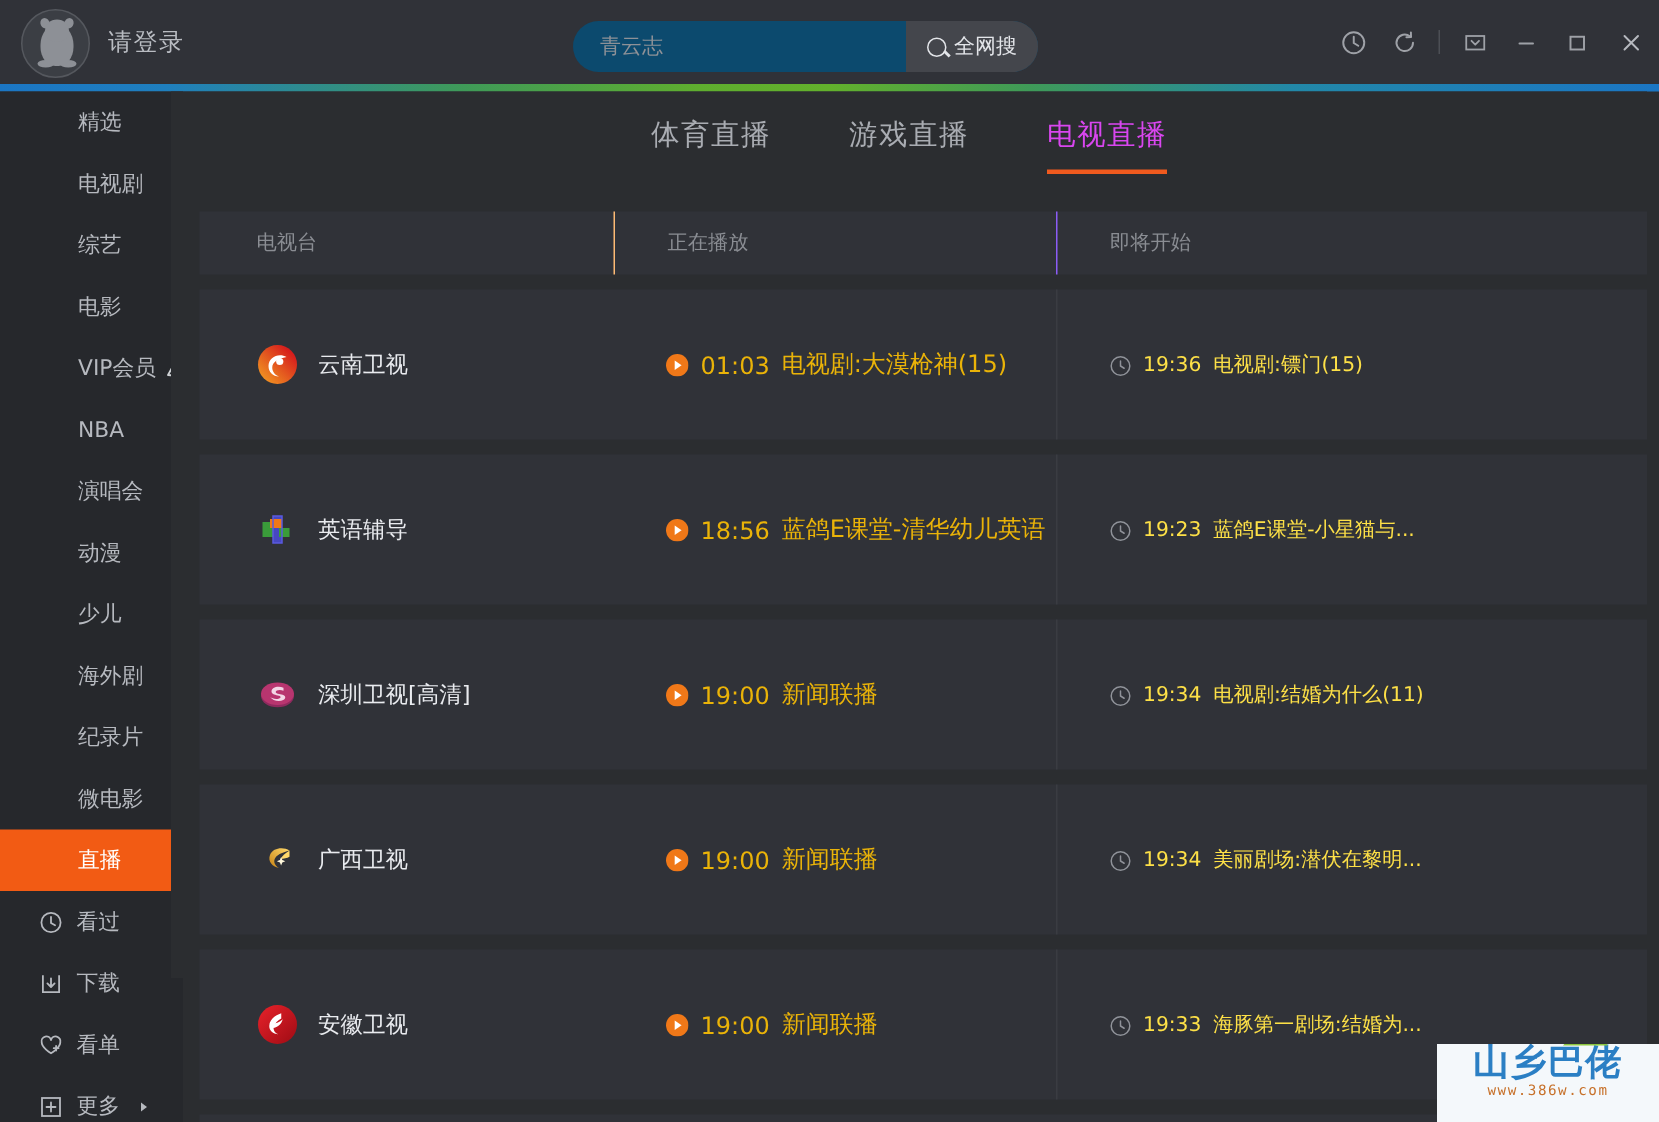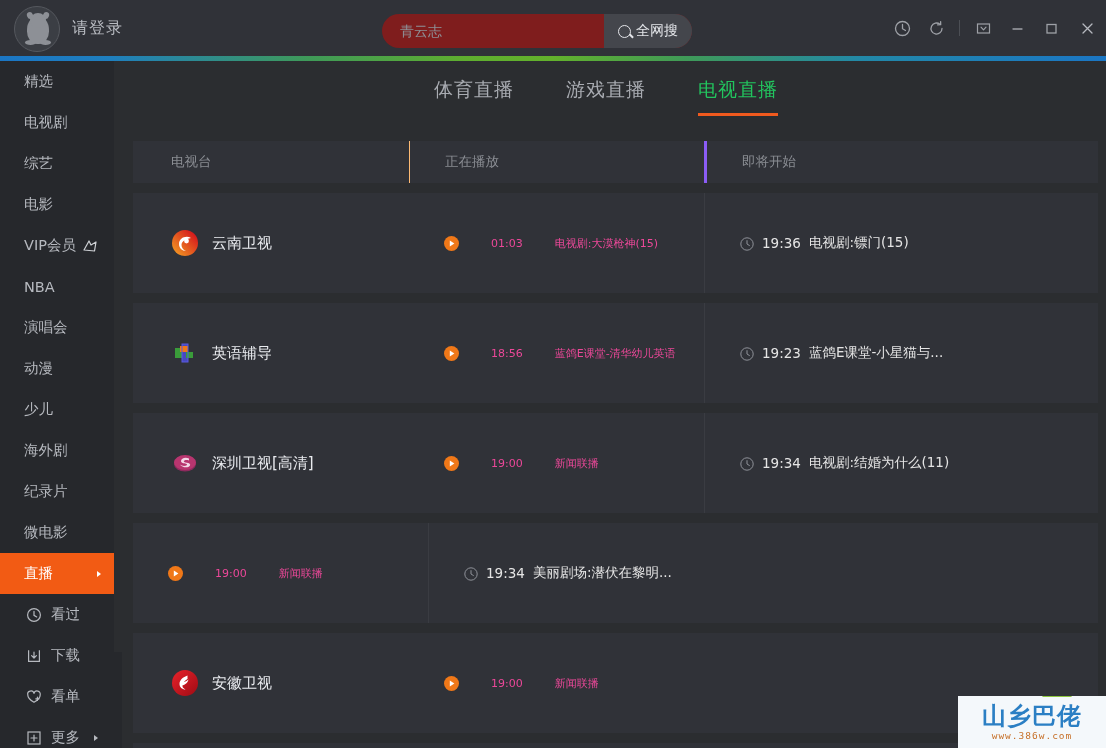--- a/index.html
+++ b/index.html
@@ -38,21 +38,21 @@
   #avatar .peng-footR{position:absolute;left:25px;top:33px;width:11px;height:5px;background:#8d9096;border-radius:50%;}
 
   #login-text{
     position:absolute; left:72px; top:18px;
     font-size:16px; color:#b9bcc2; letter-spacing:1px;
   }
 
   
   #searchbox{
     position:absolute; left:382px; top:14px; width:310px; height:34px;
-    background:#7f1d1d; border-radius:17px; display:flex; align-items:center;
+    background:#0c4a6e; border-radius:17px; display:flex; align-items:center;
     overflow:hidden;
   }
   #search-input{
     flex:1; height:34px; background:transparent; border:none; outline:none;
     padding-left:18px; color:#d8dadf; font-size:14px;
     font-family:"DejaVu Sans","Liberation Sans",sans-serif;
   }
   #search-input::placeholder{ color:#8e9197; }
   #search-btn{
     width:88px; height:34px; background:#44464c; border:none; cursor:pointer;
@@ -74,77 +74,77 @@
     position:absolute; left:0; top:56px; width:1106px; height:5px;
     background:linear-gradient(to right,#1b76c4 0%,#1f7fbe 10%,#3f9a58 28%,#5fae2f 42%,#63b12c 50%,#3f9a58 62%,#2288a8 78%,#1b76c4 100%);
   }
 
   
   #sidebar{
     position:absolute; left:0; top:61px; width:122px; height:687px;
     background:#26282c;
   }
   .nav-item{
-    height:41px; display:flex; align-items:center; padding-left:24px;
+    height:41px; display:flex; align-items:center; padding-left:52px;
     font-size:14.5px; color:#b6b9bf; cursor:pointer; position:relative;
     white-space:nowrap;
   }
   .nav-item.active{ background:#f25b14; color:#fff;gap:39px; }
   .nav-item .caret{
     display:inline-block; margin-left:5px; width:0;height:0;
     border-left:4px solid currentColor; border-top:3.5px solid transparent; border-bottom:3.5px solid transparent;
   }
   .vipbadge{ margin-left:6px; width:16px; height:14px; display:inline-block; }
   .nav-item.with-icon{ padding-left:26px; gap:9px; }
   .nicon{ width:16px;height:16px;flex:0 0 16px;display:block;color:#b6b9bf; }
 
   
   #main{ position:absolute; left:114px; top:61px; width:984px; height:591px; background:#2b2d30; }
 
   #tabs{ height:70px; display:flex; align-items:center; justify-content:center; gap:52px; }
   .tab{
     font-size:19px; color:#a9acb2; cursor:pointer; position:relative;
     padding-bottom:13px; letter-spacing:1px;
   }
-  .tab.active{ color:#22c55e; }
+  .tab.active{ color:#d946ef; }
   .tab.active:after{
     content:""; position:absolute; left:0; right:0; bottom:0; height:3px; background:#f05a1e;
   }
 
   
   #table{ position:absolute; left:19px; top:80px; width:965px; }
   #thead{
     height:42px; background:#303238; display:flex; align-items:center;
     font-size:13.5px; color:#8a8d93;
   }
   .colA{ width:276px; padding-left:38px; }
   .colB{ width:295px; padding-left:35px; border-left:1px solid #fdba74; height:42px; display:flex; align-items:center; }
-  .colC{ flex:1; padding-left:35px; border-left:3px solid #8b5cf6; height:42px; display:flex; align-items:center; }
+  .colC{ flex:1; padding-left:35px; border-left:1px solid #8b5cf6; height:42px; display:flex; align-items:center; }
 
   .row{
     height:100px; background:#303238; margin-top:10px;
     display:flex; align-items:stretch; cursor:pointer;
   }
   .rA{ width:276px; padding-left:38px; display:flex; align-items:center; gap:13px; }
   .rB{ width:295px; padding-left:35px; display:flex; align-items:center; gap:8px; }
   .rC{ flex:1; padding-left:35px; display:flex; align-items:center; gap:8px; border-left:1px solid #3a3c42; }
 
   .chan-logo{ width:28px;height:28px;flex:0 0 28px; position:relative; }
   .chan-name{ font-size:15px; color:#e9ebef; white-space:nowrap; }
-  .now-text{ font-size:11px; color:#ec4899; white-space:nowrap;margin-left:24px; }
-  .next-text{ font-size:13.5px; color:#e5e5e5; white-space:nowrap; }
+  .now-text{ font-size:16px; color:#eab308; white-space:nowrap; }
+  .next-text{ font-size:13.5px; color:#fde047; white-space:nowrap; }
 
   .playicon{ width:15px;height:15px;flex:0 0 15px; }
   .clockicon{ width:14px;height:14px;flex:0 0 14px; }
 
   
   #watermark{
     position:absolute; right:0; bottom:0; width:148px; height:52px;
     background:#f4f8fb; display:flex; flex-direction:column;
-    align-items:center; justify-content:center; overflow:hidden;
+    align-items:center; justify-content:flex-start; overflow:hidden;
   }
   #wm-logo{ font-size:24px; color:#2b7fc4; font-weight:bold; letter-spacing:1px;
     font-family:"DejaVu Serif","Liberation Serif",serif; line-height:1; }
   #wm-url{ font-size:9.5px; color:#c7712a; letter-spacing:1px; margin-top:2px;
     font-family:"DejaVu Sans Mono","Liberation Mono",monospace; }
   #wm-tri{
     position:absolute; right:34px; top:-16px; width:0;height:0;
     border-left:15px solid transparent; border-right:15px solid transparent;
     border-bottom:17px solid #8dc63f;
   }
@@ -419,20 +419,36 @@
               <circle cx="7" cy="7" r="6.2" fill="none" stroke="#8f9299" stroke-width="1"></circle>
               <path d="M7 3.6V7l2.4 1.5" fill="none" stroke="#8f9299" stroke-width="1" stroke-linecap="round"></path>
             </svg>
         </span>
         <span class="next-text">19:34</span>
         <span class="next-text">电视剧:结婚为什么(11)</span>
       </div>
     </div>
 
     <div class="row">
+      <div class="rA">
+        <span class="chan-logo">
+          <svg width="28" height="28" viewBox="0 0 28 28">
+            <defs>
+                <linearGradient id="g4" x1="0" y1="1" x2="1" y2="0">
+                  <stop offset="0" stop-color="#c88416"></stop>
+                  <stop offset="1" stop-color="#ffd96a"></stop>
+                </linearGradient>
+              </defs>
+            <path d="M22 8c-4-2.5-11-2-13 3-1.6 4 1.4 8 6 8.6-3-1.6-4-4.6-2.4-6.8C14.4 10.2 18.6 9 22 8z" fill="url(#g4)"></path>
+            <path d="M22 8c-2.6 1.8-5 3.6-6 5.6 2.2 0 4.4-.4 6-1.4z" fill="#ffd96a"></path>
+            <path d="M16.4 12.4l.8 2 2 .8-2 .8-.8 2-.8-2-2-.8 2-.8z" fill="#fff8dc"></path>
+          </svg>
+        </span>
+        <span class="chan-name">广西卫视</span>
+      </div>
       <div class="rB">
         <span class="playicon">
           <svg width="15" height="15" viewBox="0 0 15 15">
               <circle cx="7.5" cy="7.5" r="7.5" fill="#f07818"></circle>
               <path d="M5.8 4.4l4.6 3.1-4.6 3.1z" fill="#fff"></path>
             </svg>
         </span>
         <span class="now-text">19:00</span>
         <span class="now-text">新闻联播</span>
       </div>
@@ -468,20 +484,30 @@
       <div class="rB">
         <span class="playicon">
           <svg width="15" height="15" viewBox="0 0 15 15">
               <circle cx="7.5" cy="7.5" r="7.5" fill="#f07818"></circle>
               <path d="M5.8 4.4l4.6 3.1-4.6 3.1z" fill="#fff"></path>
             </svg>
         </span>
         <span class="now-text">19:00</span>
         <span class="now-text">新闻联播</span>
       </div>
+      <div class="rC">
+        <span class="clockicon">
+          <svg width="14" height="14" viewBox="0 0 14 14">
+              <circle cx="7" cy="7" r="6.2" fill="none" stroke="#8f9299" stroke-width="1"></circle>
+              <path d="M7 3.6V7l2.4 1.5" fill="none" stroke="#8f9299" stroke-width="1" stroke-linecap="round"></path>
+            </svg>
+        </span>
+        <span class="next-text">19:33</span>
+        <span class="next-text">海豚第一剧场:结婚为...</span>
+      </div>
     </div>
 
     <div class="row" style="height:20px"></div>
 
   </div>
 </div>
 
 <div id="watermark">
   <div id="wm-tri"></div>
   <div id="wm-logo">山乡巴佬</div>

